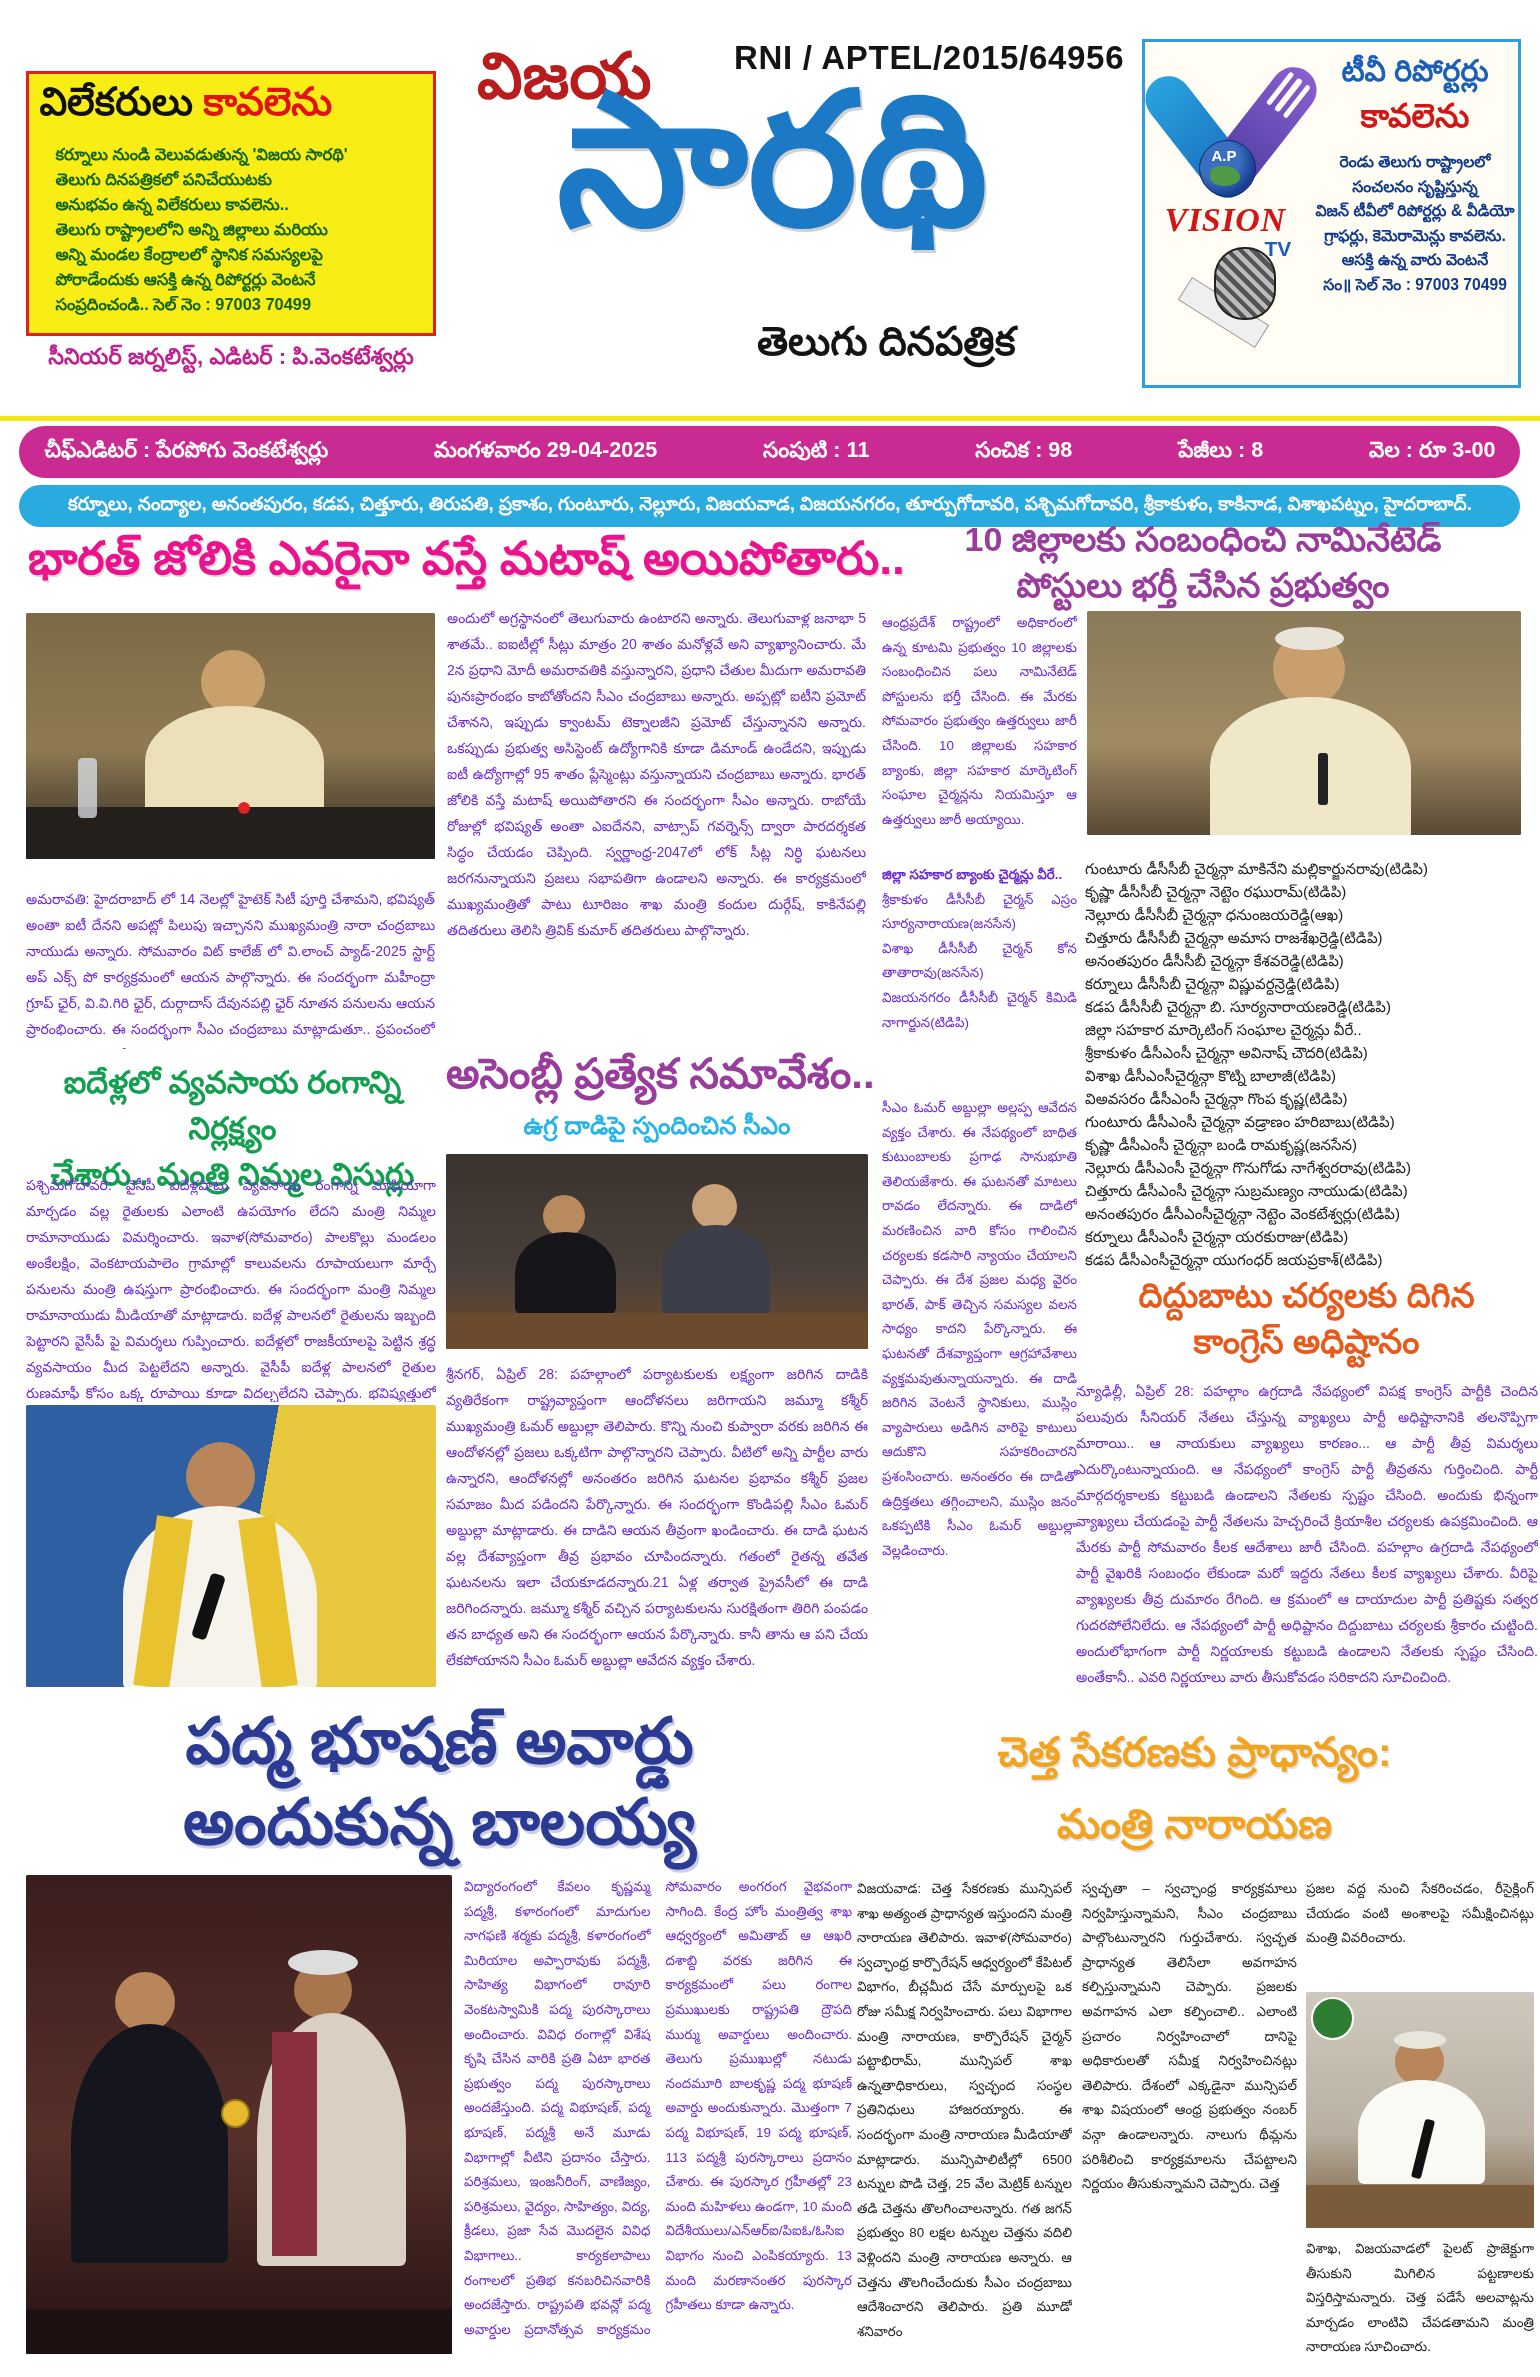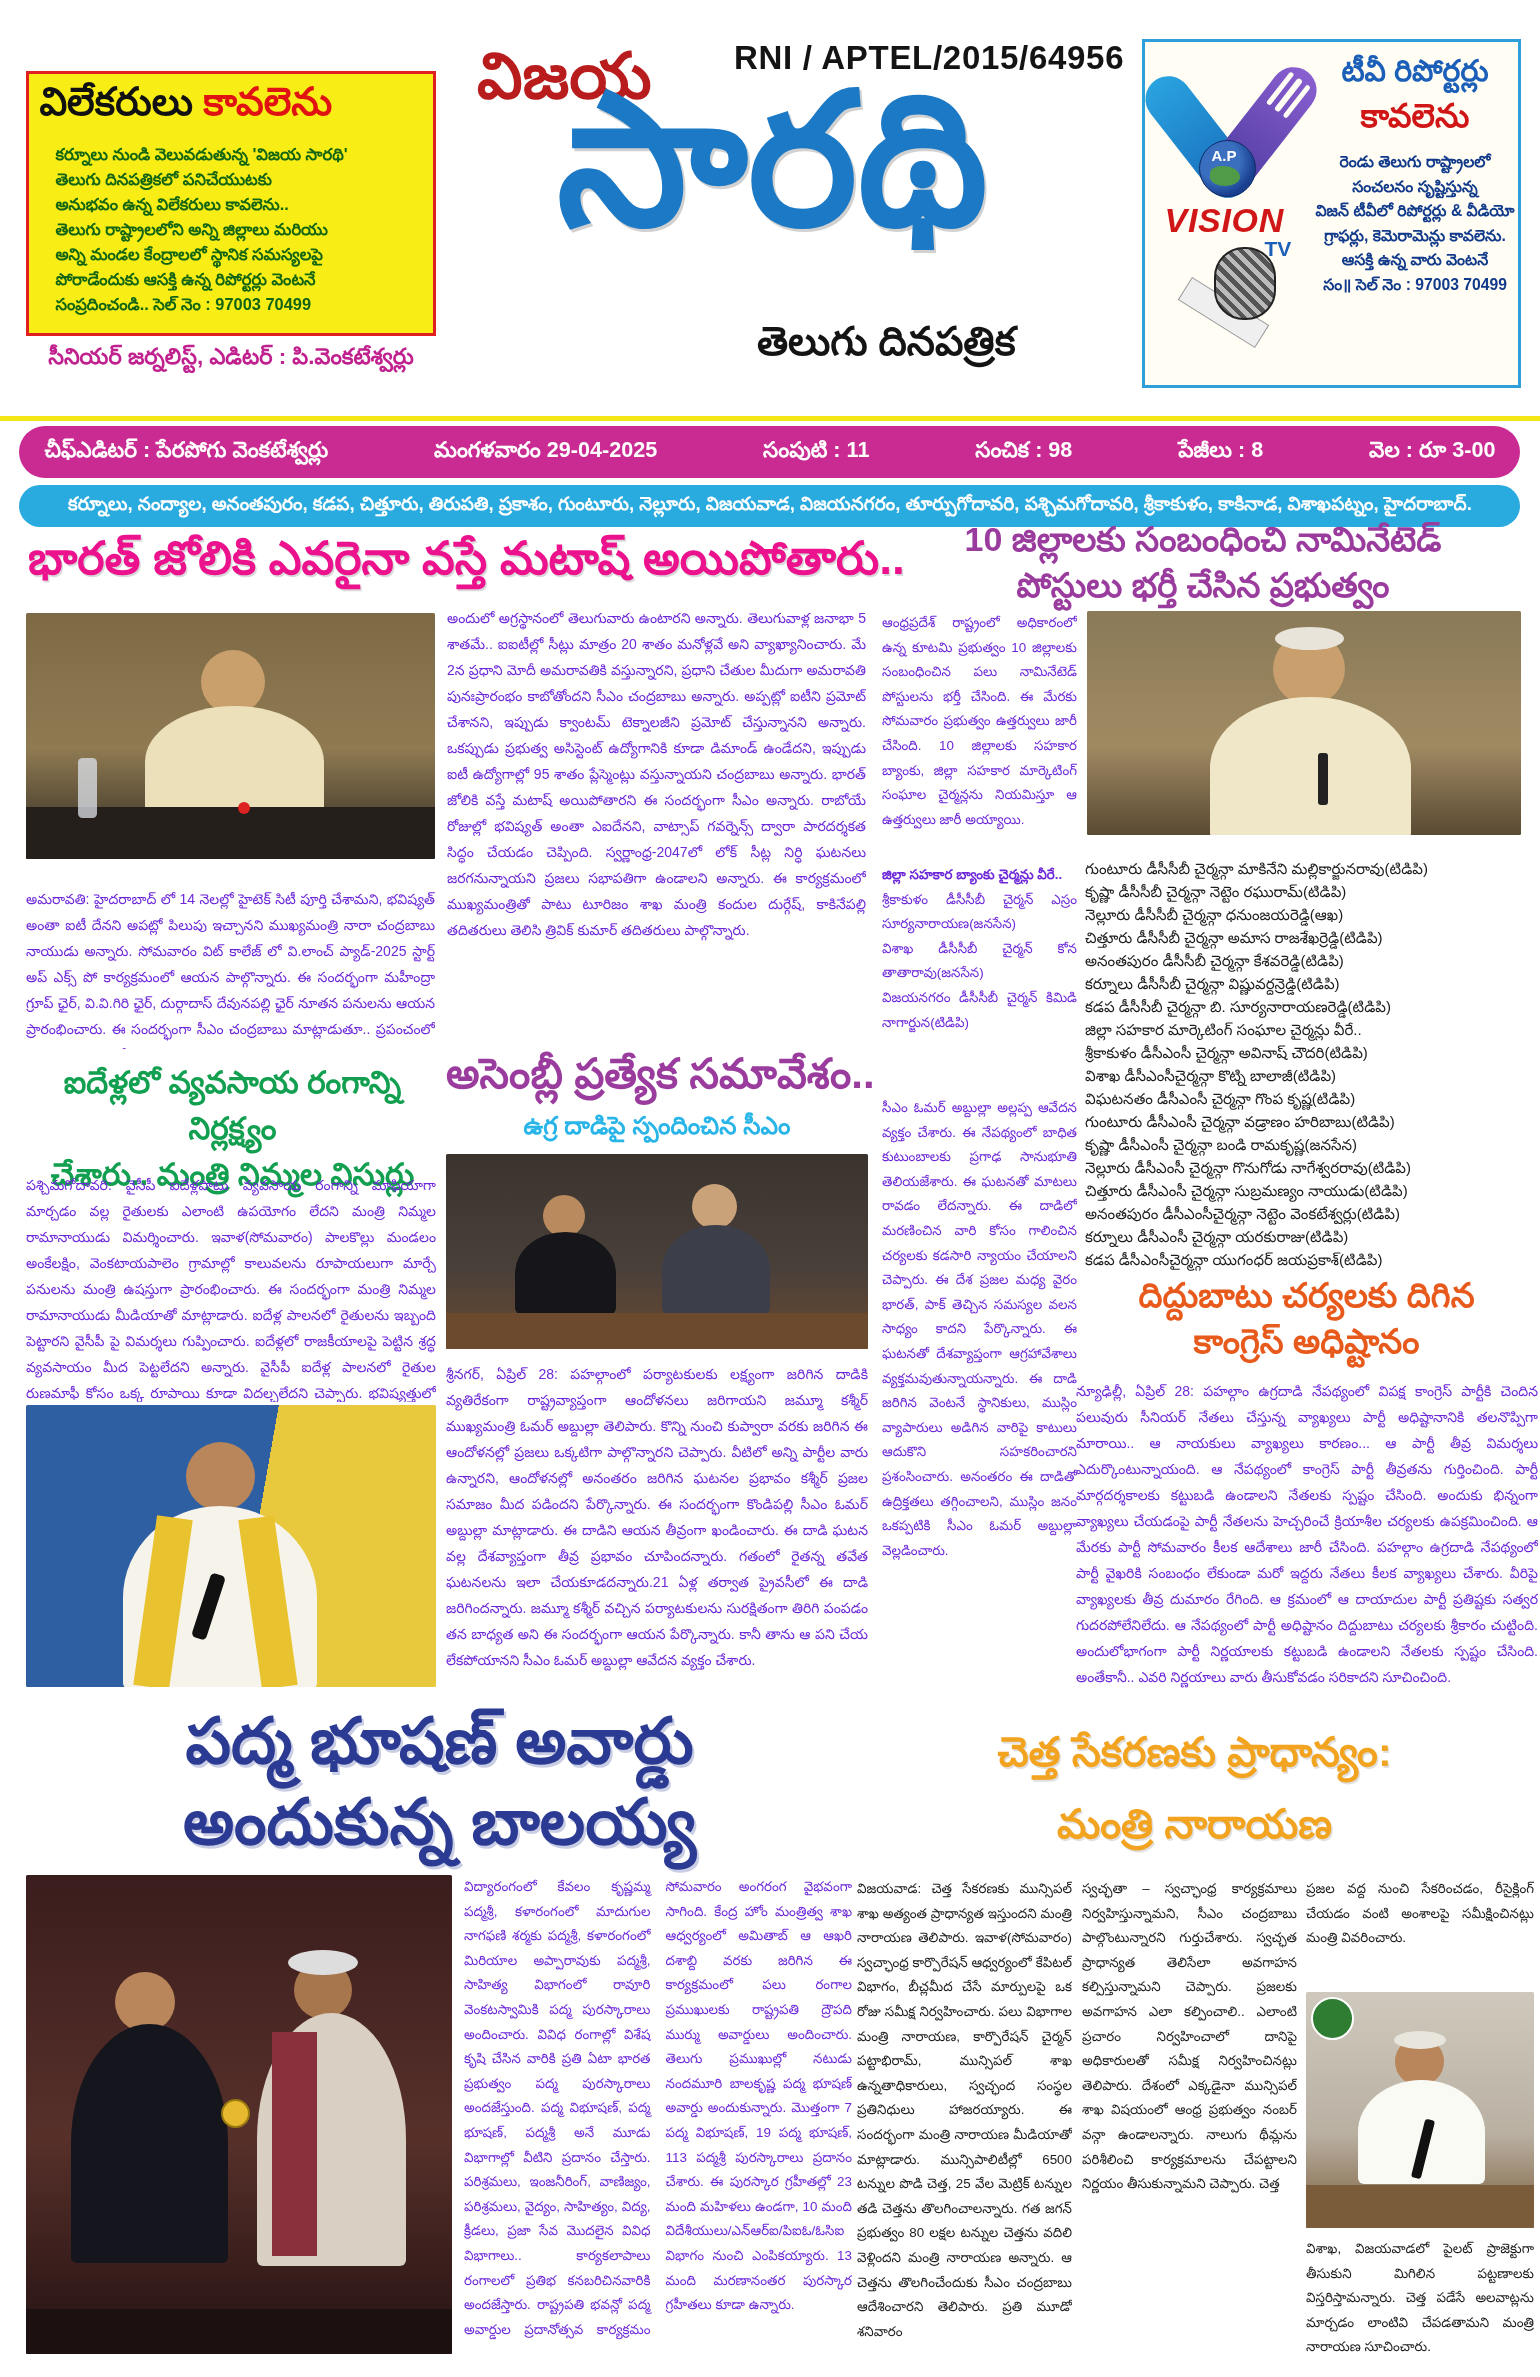--- a/index.html
+++ b/index.html
@@ -25,21 +25,21 @@
     box-sizing:border-box;}
   .vlogo{position:absolute;left:7.5px;top:10.4px;width:160px;height:224px;}
   .vbar{position:absolute;width:46px;height:142px;border-radius:24px;}
   .vbar.b1{left:22.4px;top:13.4px;background:linear-gradient(180deg,#2aa3e0,#1668b8);transform:rotate(-38deg);}
   .vbar.b2{left:88px;top:4.5px;background:linear-gradient(180deg,#8a5fd0,#4b3a9e);transform:rotate(38deg);}
   .vbar.b2 i{position:absolute;left:9px;width:5.2px;background:#fffdf4;border-radius:3px;display:block;}
   .globe{position:absolute;left:46px;top:88px;width:55px;height:55px;border-radius:50%;
     background:radial-gradient(circle at 35% 35%,#3a6fc0 0 40%,#1a3f8f 70%);border:1.5px solid #0d2a66;}
   .globe em{position:absolute;left:12px;top:6px;font-style:normal;font-size:15px;font-weight:900;color:#fff;}
   .globe s{position:absolute;left:10.4px;top:25px;width:30px;height:19.4px;background:#4f9b48;border-radius:40% 60% 50% 50%;text-decoration:none;}
-  .vision{position:absolute;left:12px;top:149px;font-size:34px;font-weight:900;font-style:italic;color:#d01616;letter-spacing:0.7px;}
+  .vision{position:absolute;left:12px;top:149px;font-size:34px;font-weight:900;font-style:italic;color:#d01616;letter-spacing:0.7px;font-family:Liberation Serif, serif;}
   .visiontv{position:absolute;left:112px;top:185px;font-size:21px;font-weight:900;color:#1b5fb8;}
   .mic{position:absolute;left:10.4px;top:195px;width:112px;height:112px;}
   .mic .head{position:absolute;left:51px;top:0;width:58px;height:69px;border-radius:30px;
     background:repeating-linear-gradient(45deg,#555 0 4.5px,#bbb 4.5px 9px);border:2.2px solid #222;}
   .mic .stem{position:absolute;left:15px;top:52px;width:89px;height:25px;background:#efefef;border:1.5px solid #999;transform:rotate(32deg);}
   .rad-text{position:absolute;left:170px;top:12px;width:200px;text-align:center;}
   .rad-text .rt1{font-size:30px;font-weight:900;color:#1b5fb8;}
   .rad-text .rt2{font-size:33px;font-weight:900;color:#d01616;margin-top:1.5px;}
   .rad-lines{margin-top:7.5px;}
   .rad-lines div{font-size:15.7px;font-weight:700;color:#123a8a;line-height:24.6px;}
@@ -197,21 +197,21 @@
   <div>గుంటూరు డీసీసీబీ చైర్మన్గా మాకినేని మల్లికార్జునరావు(టిడిపి)</div>
       <div>కృష్ణా డీసీసీబీ చైర్మన్గా నెట్టెం రఘురామ్(టిడిపి)</div>
       <div>నెల్లూరు డీసీసీబీ చైర్మన్గా ధనుంజయరెడ్డి(ఆఖ)</div>
       <div>చిత్తూరు డీసీసీబీ చైర్మన్గా అమాస రాజశేఖర్రెడ్డి(టిడిపి)</div>
       <div>అనంతపురం డీసీసీబీ చైర్మన్గా కేశవరెడ్డి(టిడిపి)</div>
       <div>కర్నూలు డీసీసీబీ చైర్మన్గా విష్ణువర్ధన్రెడ్డి(టిడిపి)</div>
       <div>కడప డీసీసీబీ చైర్మన్గా బి. సూర్యనారాయణరెడ్డి(టిడిపి)</div>
       <div>జిల్లా సహకార మార్కెటింగ్ సంఘాల చైర్మన్లు వీరే..</div>
       <div>శ్రీకాకుళం డీసీఎంసీ చైర్మన్గా అవినాష్ చౌదరి(టిడిపి)</div>
       <div>విశాఖ డీసీఎంసీచైర్మన్గా కొట్ని బాలాజీ(టిడిపి)</div>
-      <div>విఘటనతం డీసీఎంసీ చైర్మన్గా గొంప కృష్ణ(టిడిపి)</div>
+      <div>విఅవసరం డీసీఎంసీ చైర్మన్గా గొంప కృష్ణ(టిడిపి)</div>
       <div>గుంటూరు డీసీఎంసీ చైర్మన్గా వడ్రాణం హరిబాబు(టిడిపి)</div>
       <div>కృష్ణా డీసీఎంసీ చైర్మన్గా బండి రామకృష్ణ(జనసేన)</div>
       <div>నెల్లూరు డీసీఎంసీ చైర్మన్గా గొనుగోడు నాగేశ్వరరావు(టిడిపి)</div>
       <div>చిత్తూరు డీసీఎంసీ చైర్మన్గా సుబ్రమణ్యం నాయుడు(టిడిపి)</div>
       <div>అనంతపురం డీసీఎంసీచైర్మన్గా నెట్టెం వెంకటేశ్వర్లు(టిడిపి)</div>
       <div>కర్నూలు డీసీఎంసీ చైర్మన్గా యరకురాజు(టిడిపి)</div>
       <div>కడప డీసీఎంసీచైర్మన్గా యుగంధర్ జయప్రకాశ్(టిడిపి)</div>
     </div>
   <div class="abs body-txt narrow" style="left:882px;top:1096px;width:195px;height:596px;">సీఎం ఓమర్ అబ్దుల్లా అల్లప్ప ఆవేదన వ్యక్తం చేశారు. ఈ నేపథ్యంలో బాధిత కుటుంబాలకు ప్రగాఢ సానుభూతి తెలియజేశారు. ఈ ఘటనతో మాటలు రావడం లేదన్నారు. ఈ దాడిలో మరణించిన వారి కోసం గాలించిన చర్యలకు కడసారి న్యాయం చేయాలని చెప్పారు. ఈ దేశ ప్రజల మధ్య వైరం భారత్, పాక్ తెచ్చిన సమస్యల వలన సాధ్యం కాదని పేర్కొన్నారు. ఈ ఘటనతో దేశవ్యాప్తంగా ఆగ్రహావేశాలు వ్యక్తమవుతున్నాయన్నారు. ఈ దాడి జరిగిన వెంటనే స్థానికులు, ముస్లిం వ్యాపారులు అడిగిన వారిపై కాటులు ఆదుకొని సహకరించారని ప్రశంసించారు. అనంతరం ఈ దాడితో ఉద్రిక్తతలు తగ్గించాలని, ముస్లిం జనం ఒకప్పటికి సీఎం ఓమర్ అబ్దుల్లా వెల్లడించారు.</div>
 

